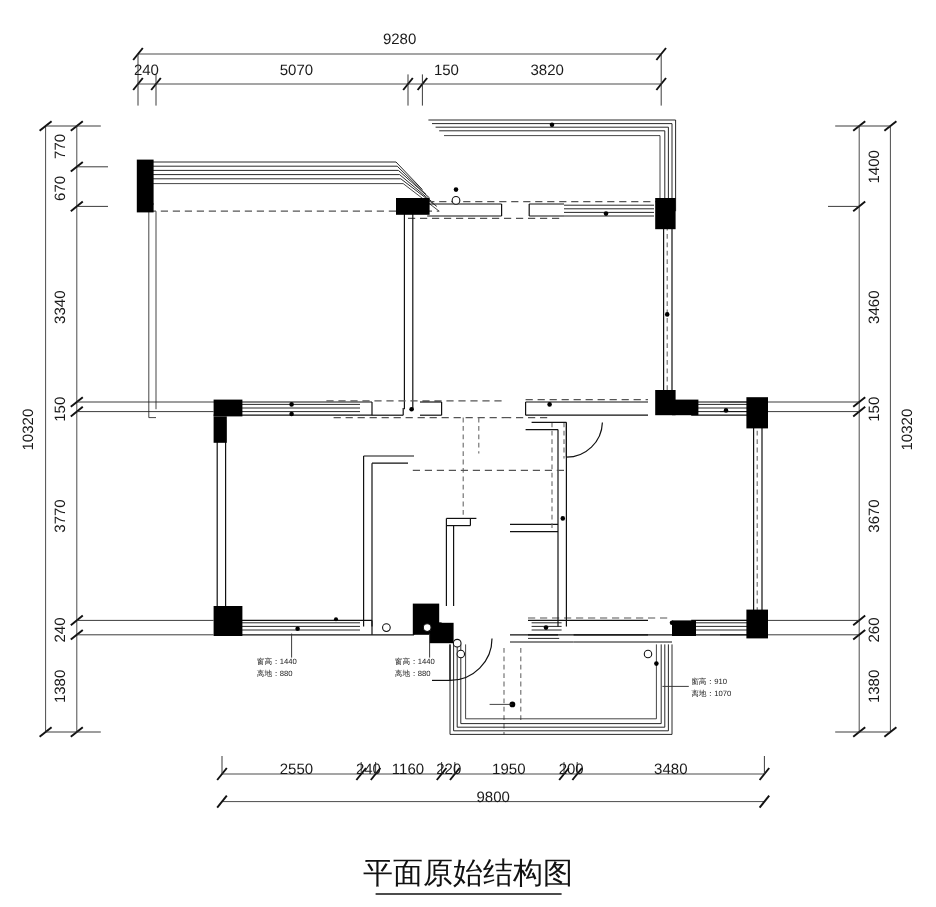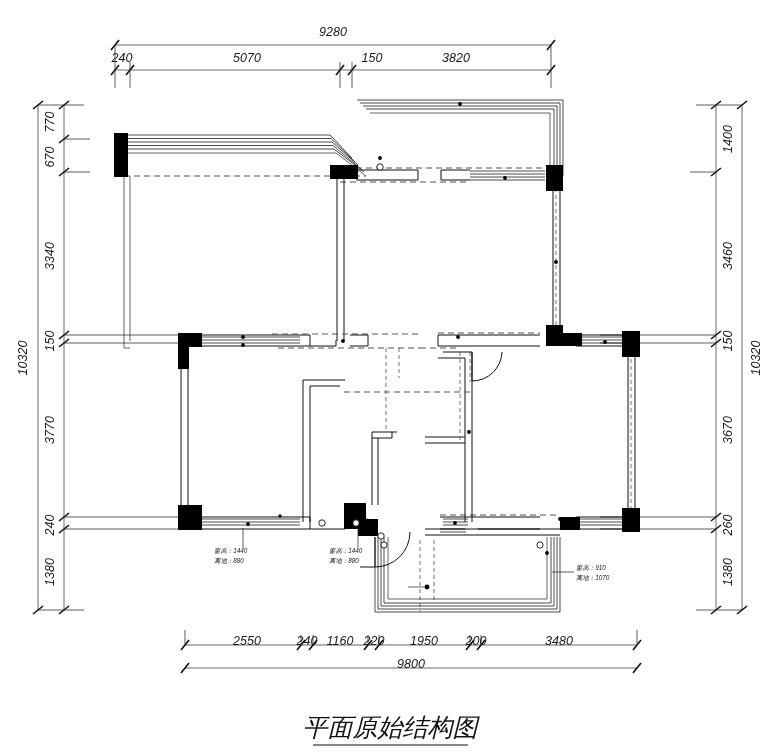--- a/index.html
+++ b/index.html
@@ -13,21 +13,20 @@
     font-family: "Liberation Sans", sans-serif;
     color: #000000;
     overflow: hidden;
     position: relative;
   }
   #plan-root {
     position: absolute;
     left: 0; top: 0;
     width: 780px;
     height: 704px;
-    font-style: italic;
   }
   svg { display: block; }
 
   text { font-family: "Liberation Sans", sans-serif; fill: #1a1a1a; }
   .dim-text  { font-size: 12.5px; text-anchor: middle; dominant-baseline: middle; }
   .note-text { font-size: 6.4px; fill: #222; }
   .title-text{ font-family: "Liberation Serif", serif; font-size: 25px; text-anchor: middle; fill: #111; }
 
   .dimline  { stroke: #444; stroke-width: 0.8; fill: none; }
   .extline  { stroke: #333; stroke-width: 0.8; fill: none; }

